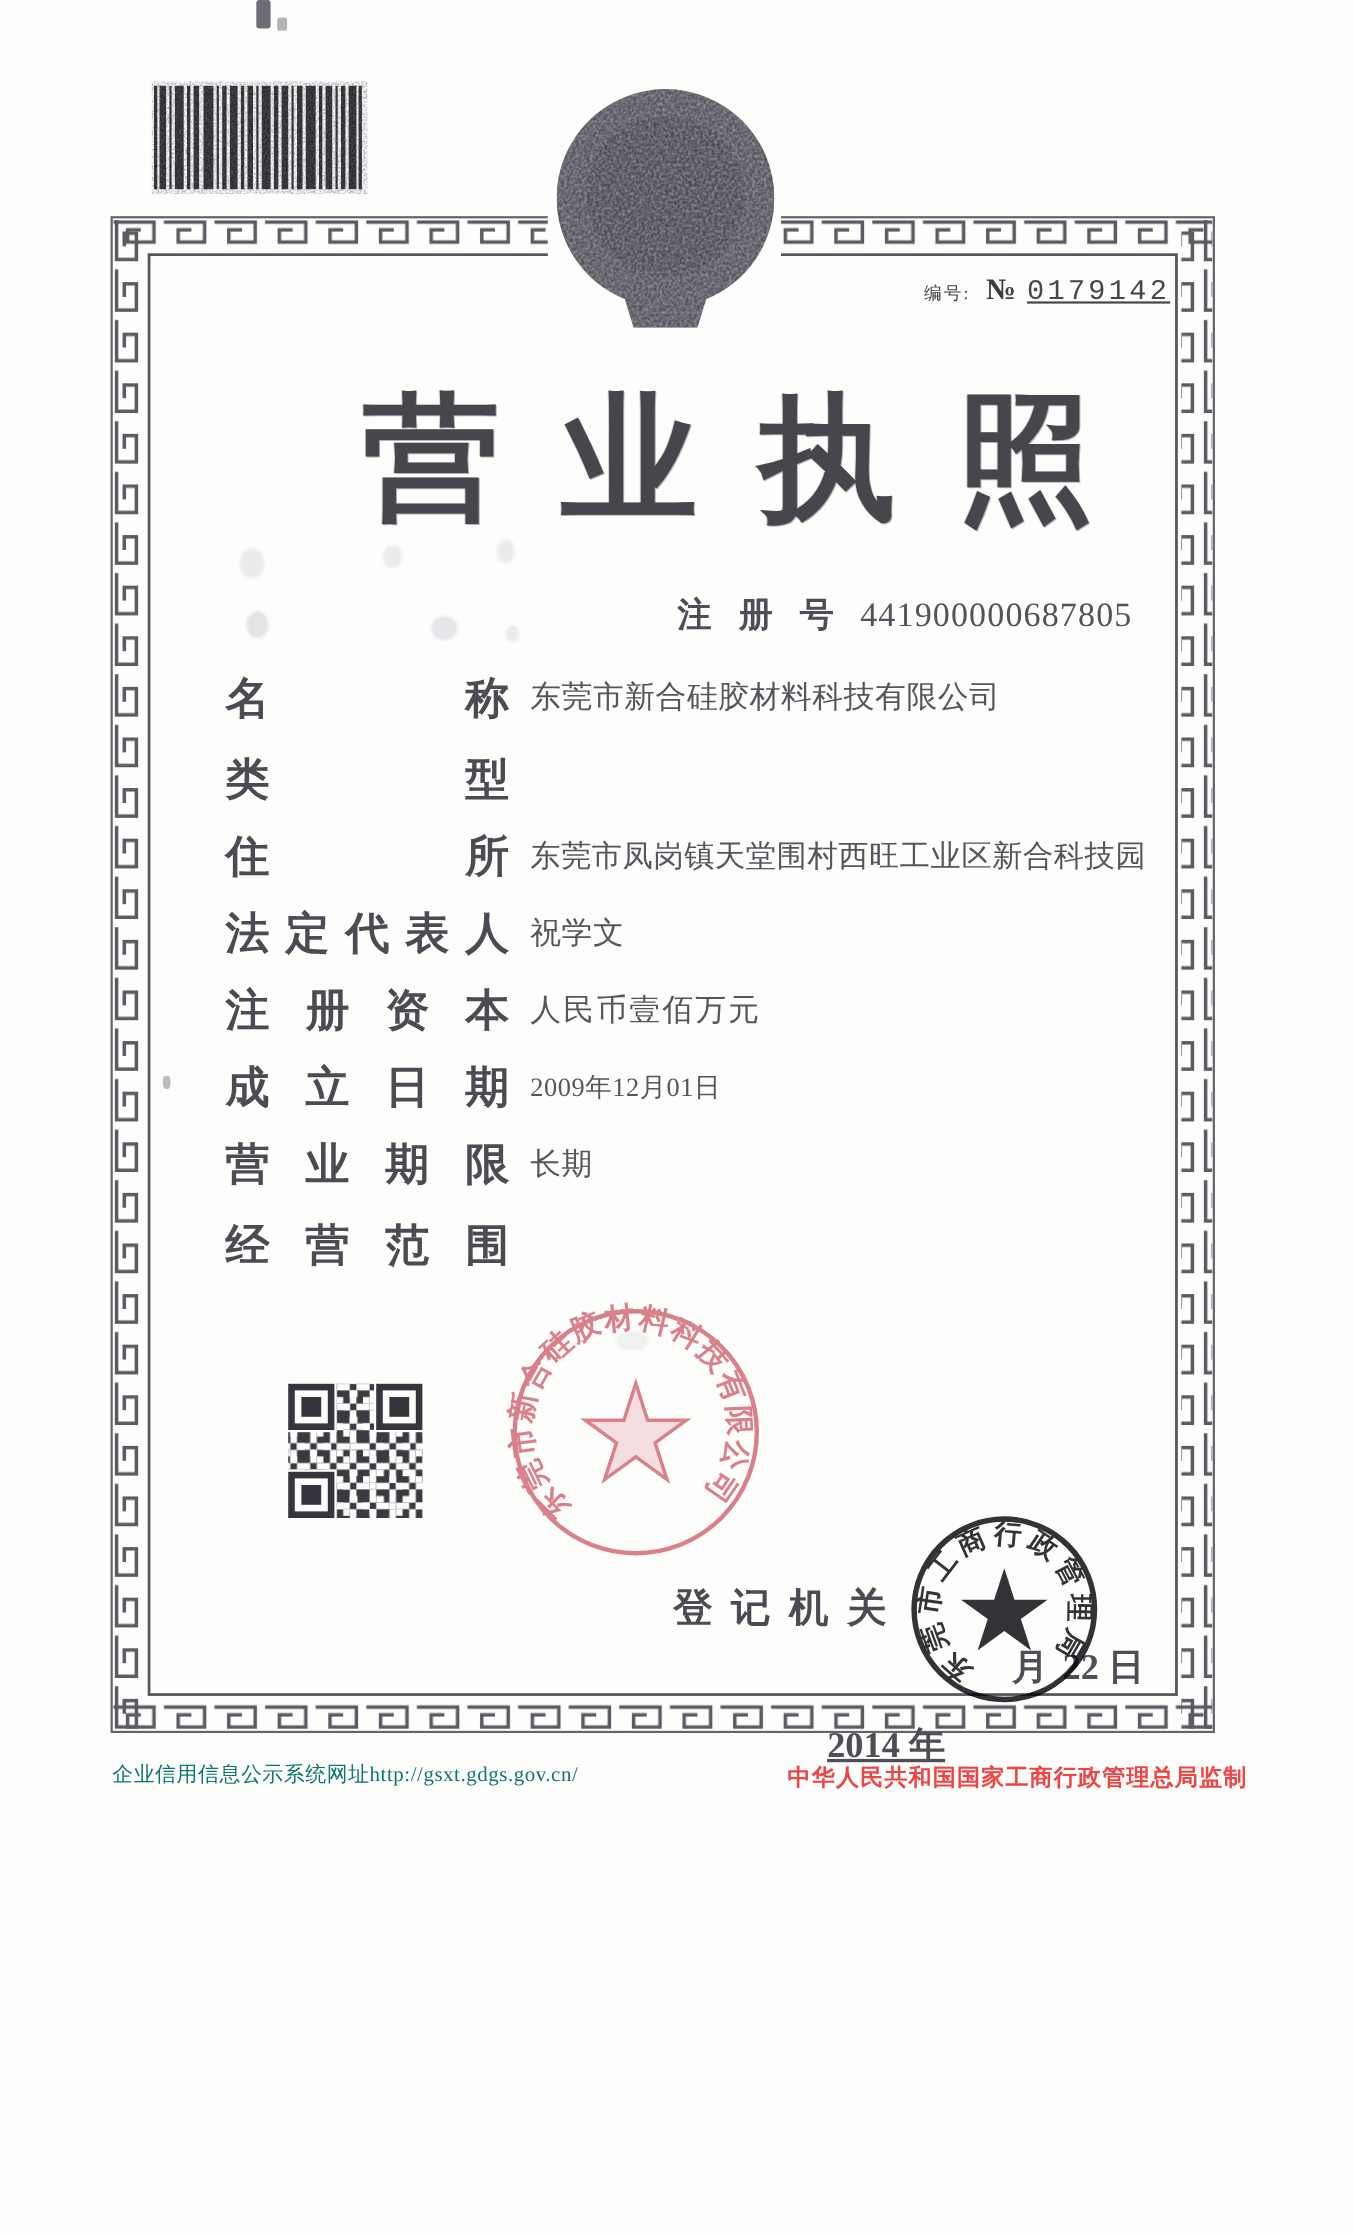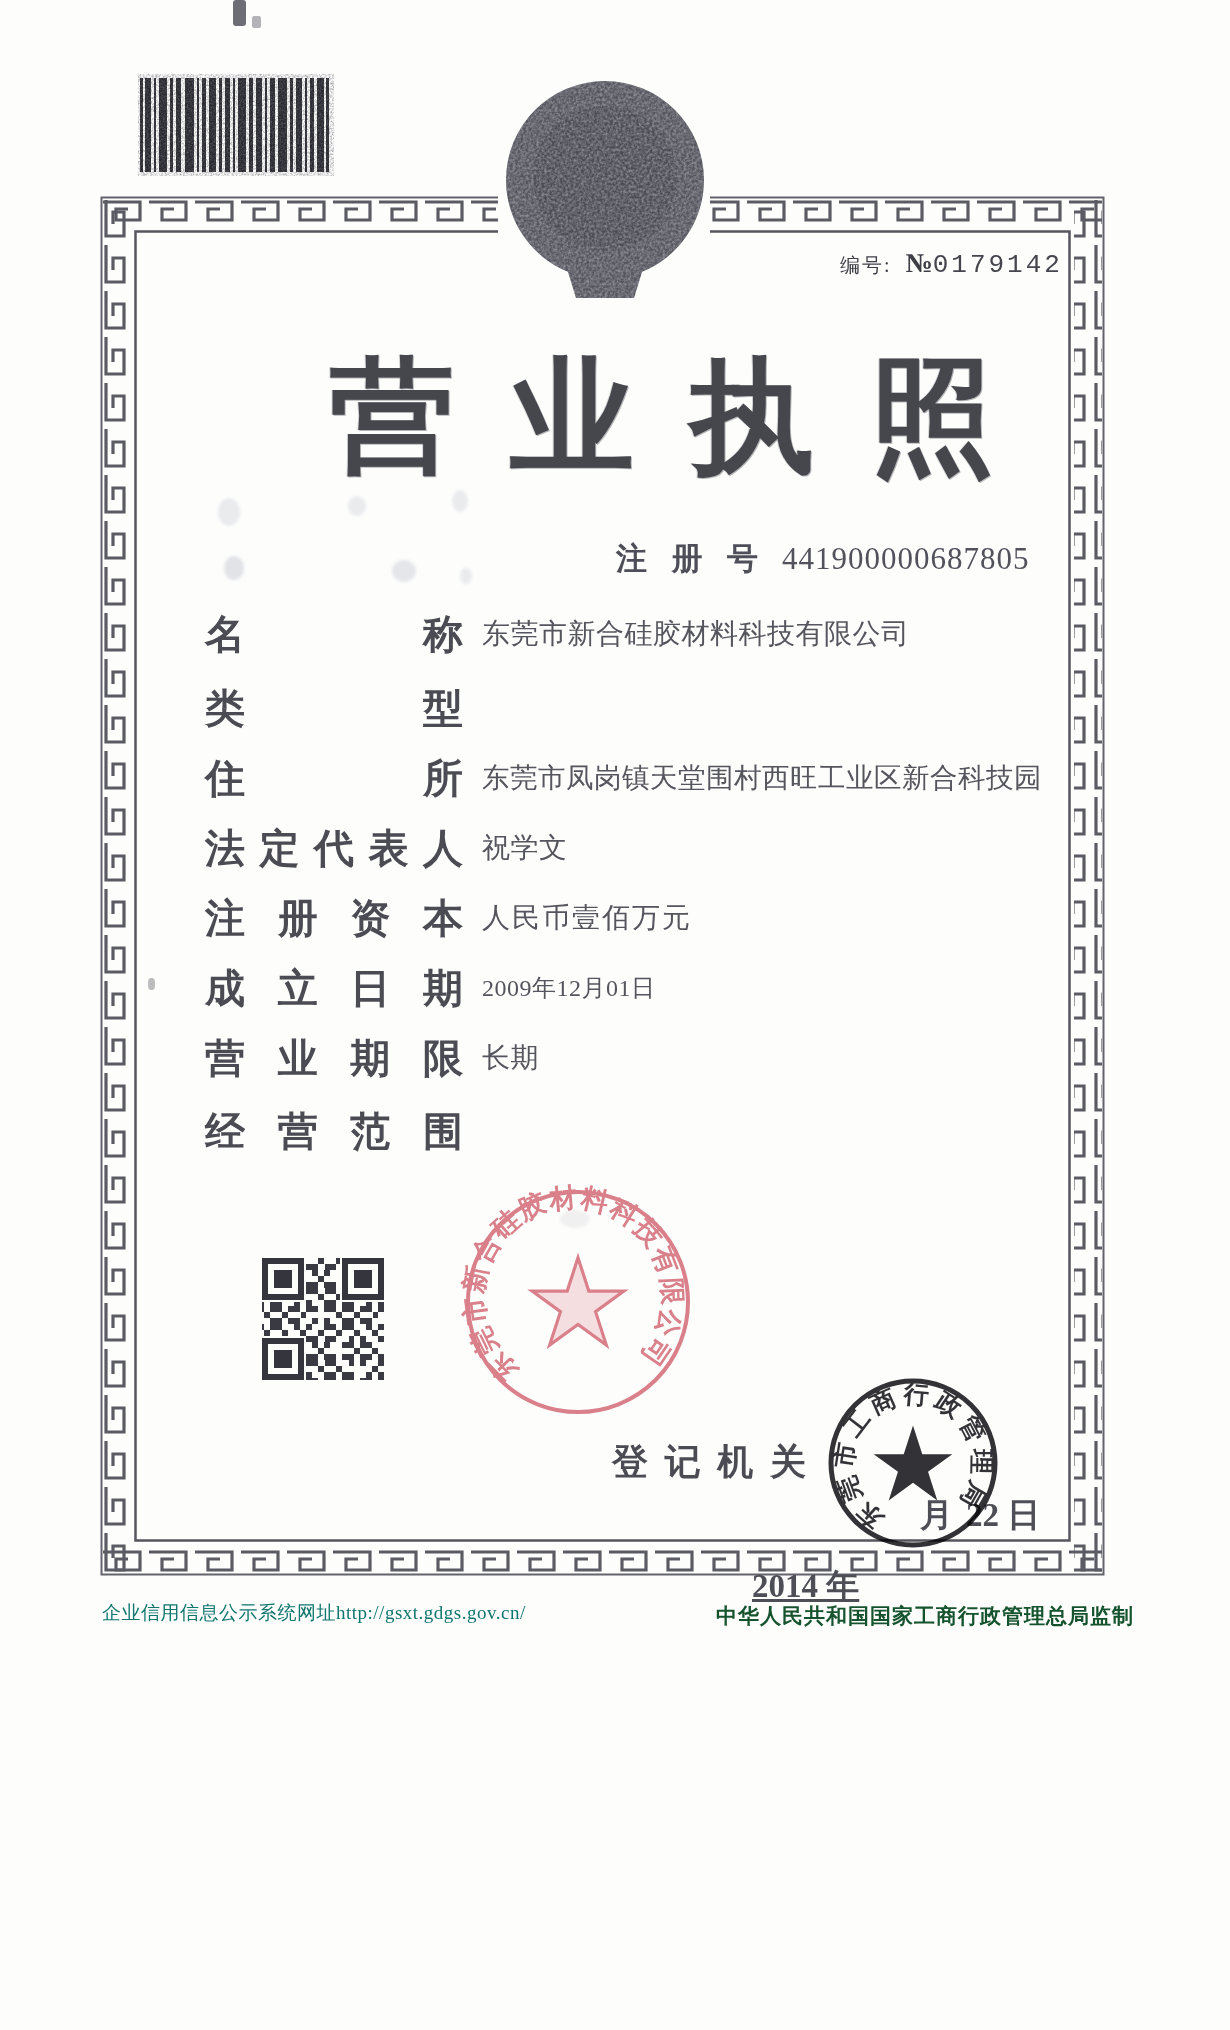--- a/index.html
+++ b/index.html
@@ -5,42 +5,42 @@
   html,body{margin:0;padding:0;background:#ffffff;}
   #page{position:relative;width:1230px;height:2030px;background:#fdfdfc;overflow:hidden;
         font-family:"Liberation Serif","DejaVu Serif",serif;color:#4a4a52;}
   .abs{position:absolute;}
   
   .cert-title{left:330px;top:356px;width:664px;height:134px;display:flex;justify-content:space-between;
     font-size:124px;line-height:1;font-weight:700;color:#46464d;
     text-shadow:1px 1px 0 rgba(90,90,100,.45), -1px 0 0 rgba(120,120,130,.3);}
   
   .serial{left:840px;top:248px;display:flex;align-items:baseline;color:#3e3e46;}
-  .serial .lbl{font-size:20px;letter-spacing:2px;}
+  .serial .lbl{font-size:16px;letter-spacing:2px;}
   .serial .nomark{font-size:27px;font-weight:700;margin-left:14px;}
-  .serial .num{font-size:26px;letter-spacing:3px;font-family:"Liberation Mono","DejaVu Sans Mono",monospace;color:#45454d;}
+  .serial .num{font-size:26px;letter-spacing:3px;margin-left:10px;font-family:"Liberation Mono","DejaVu Sans Mono",monospace;color:#45454d;text-decoration:underline;}
   
   .regno{left:616px;top:538px;display:flex;align-items:baseline;color:#4e4e58;}
   .regno .lbl{width:142px;display:flex;justify-content:space-between;font-size:31px;font-weight:600;}
   .regno .val{margin-left:24px;font-size:31px;letter-spacing:1px;color:#52525c;}
   
   .field-row{left:205px;width:860px;display:flex;align-items:center;}
   .field-label{width:258px;display:flex;justify-content:space-between;flex:none;
     font-size:40px;font-weight:600;color:#4b4b53;}
   .field-value{margin-left:19px;font-size:28px;color:#55555d;letter-spacing:.5px;white-space:nowrap;}
   .row-scope{align-items:flex-start;}
   .scope-value{white-space:normal;width:578px;font-size:22px;font-weight:600;line-height:33px;
     color:#4d4d55;letter-spacing:.3px;margin-top:-16px;text-align:justify;}
   
   .registry-label{left:612px;top:1438px;width:194px;display:flex;justify-content:space-between;
     font-size:36px;font-weight:600;color:#4b4b53;}
   .date-part{font-size:33px;color:#4e4e57;font-weight:600;}
   
   .footer-left{left:102px;top:1600px;font-size:19px;color:#0f766e;letter-spacing:.5px;}
-  .footer-right{left:716px;top:1602px;font-size:21px;font-weight:600;color:#14532d;letter-spacing:1px;}
+  .footer-right{left:716px;top:1602px;font-size:21px;font-weight:600;color:#ef4444;letter-spacing:1px;}
   
   .stamp{mix-blend-mode:multiply;}
   
   .smudge{position:absolute;border-radius:50%;background:rgba(116,126,150,.14);filter:blur(1.5px);}
   .smudge-dark{position:absolute;background:rgba(60,60,72,.75);filter:blur(.5px);}
 </style>
 </head>
 <body>
 
 <div id="page">

